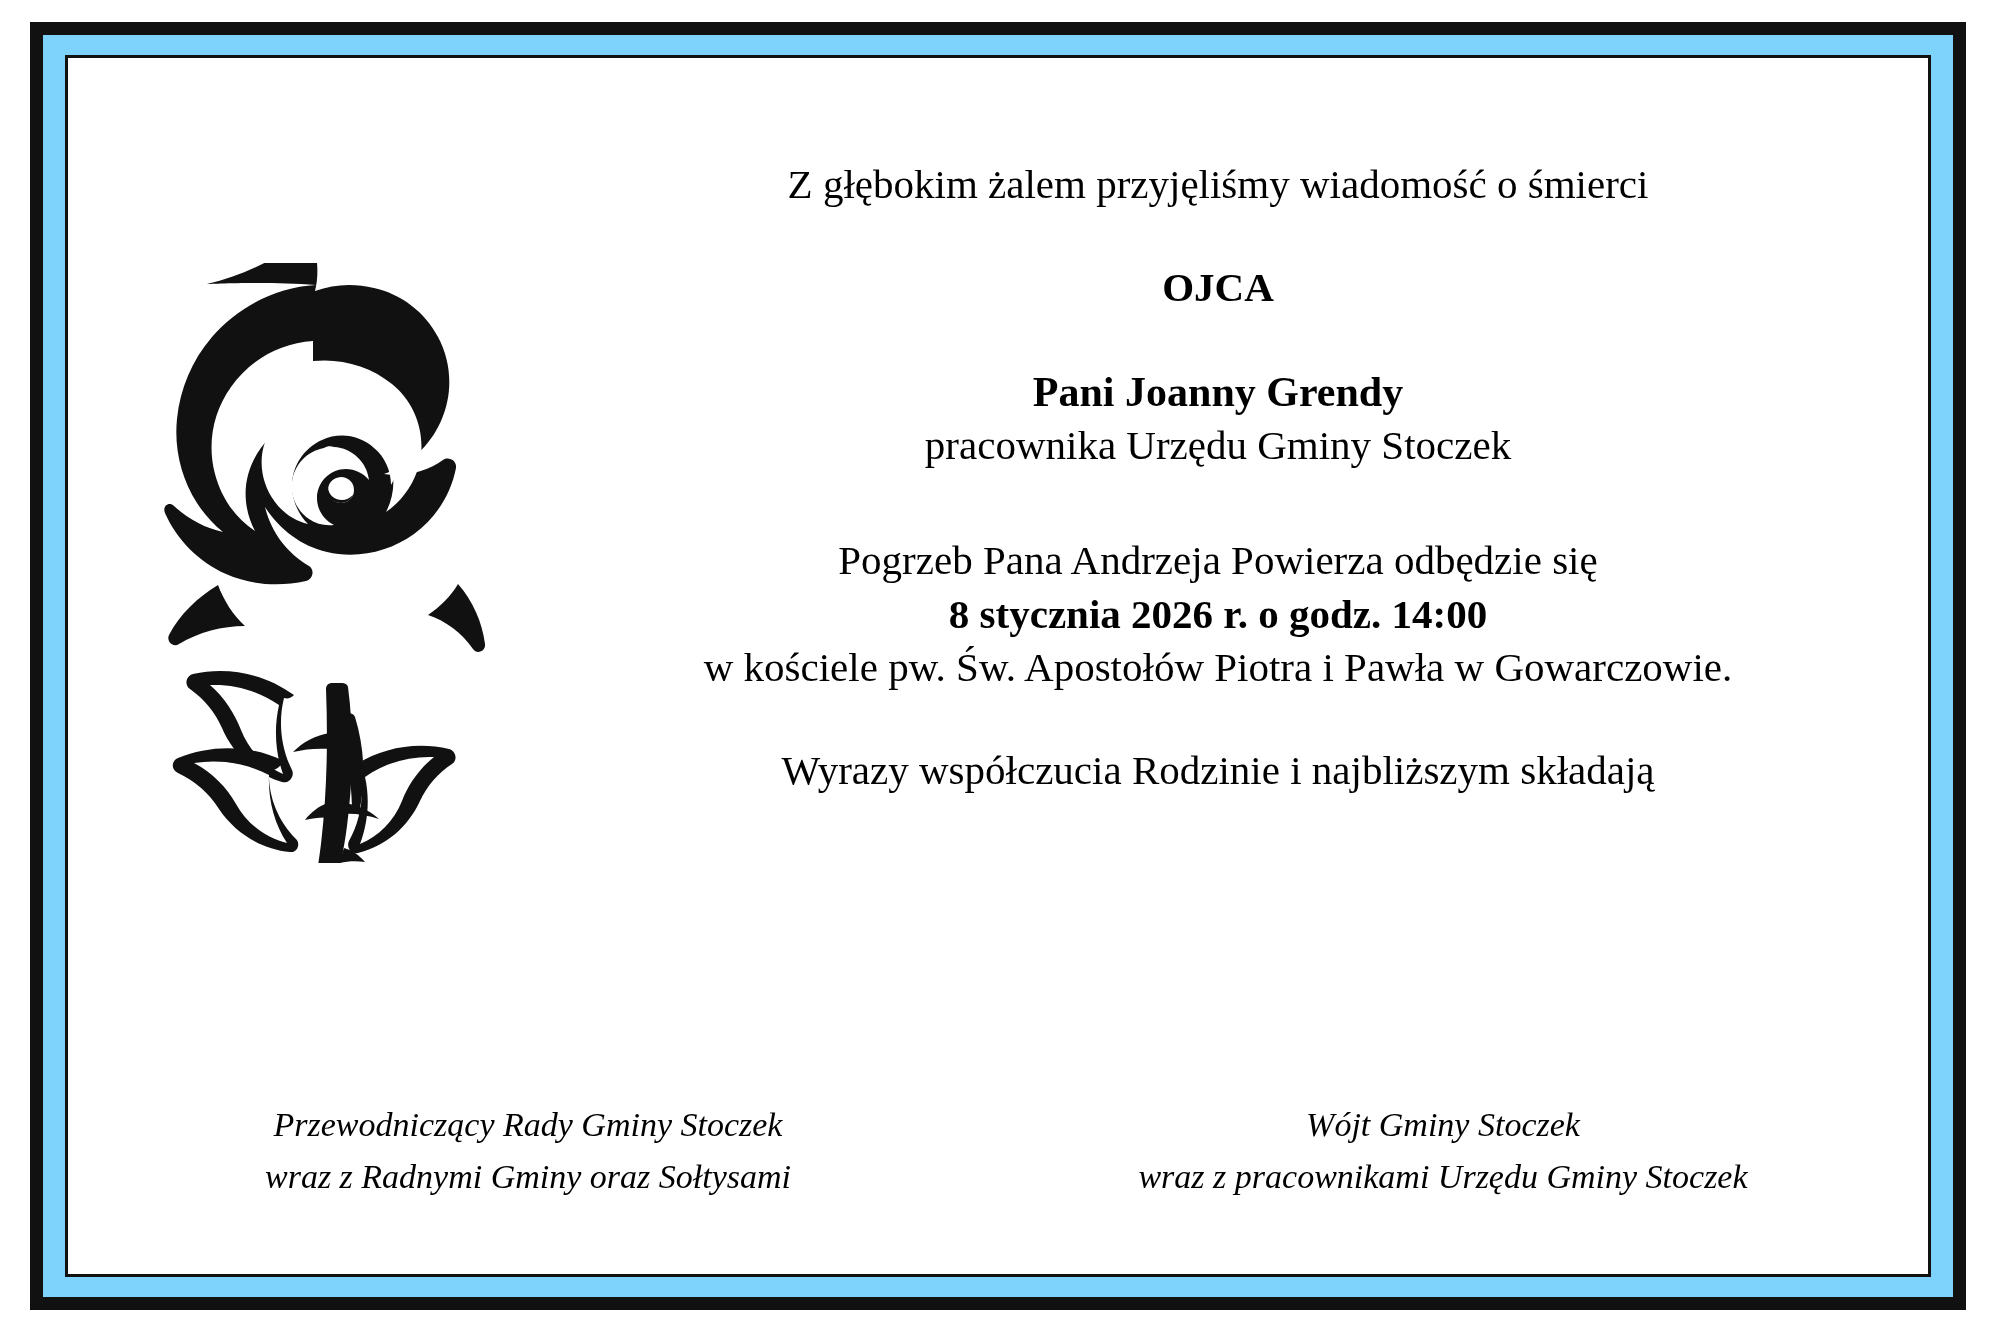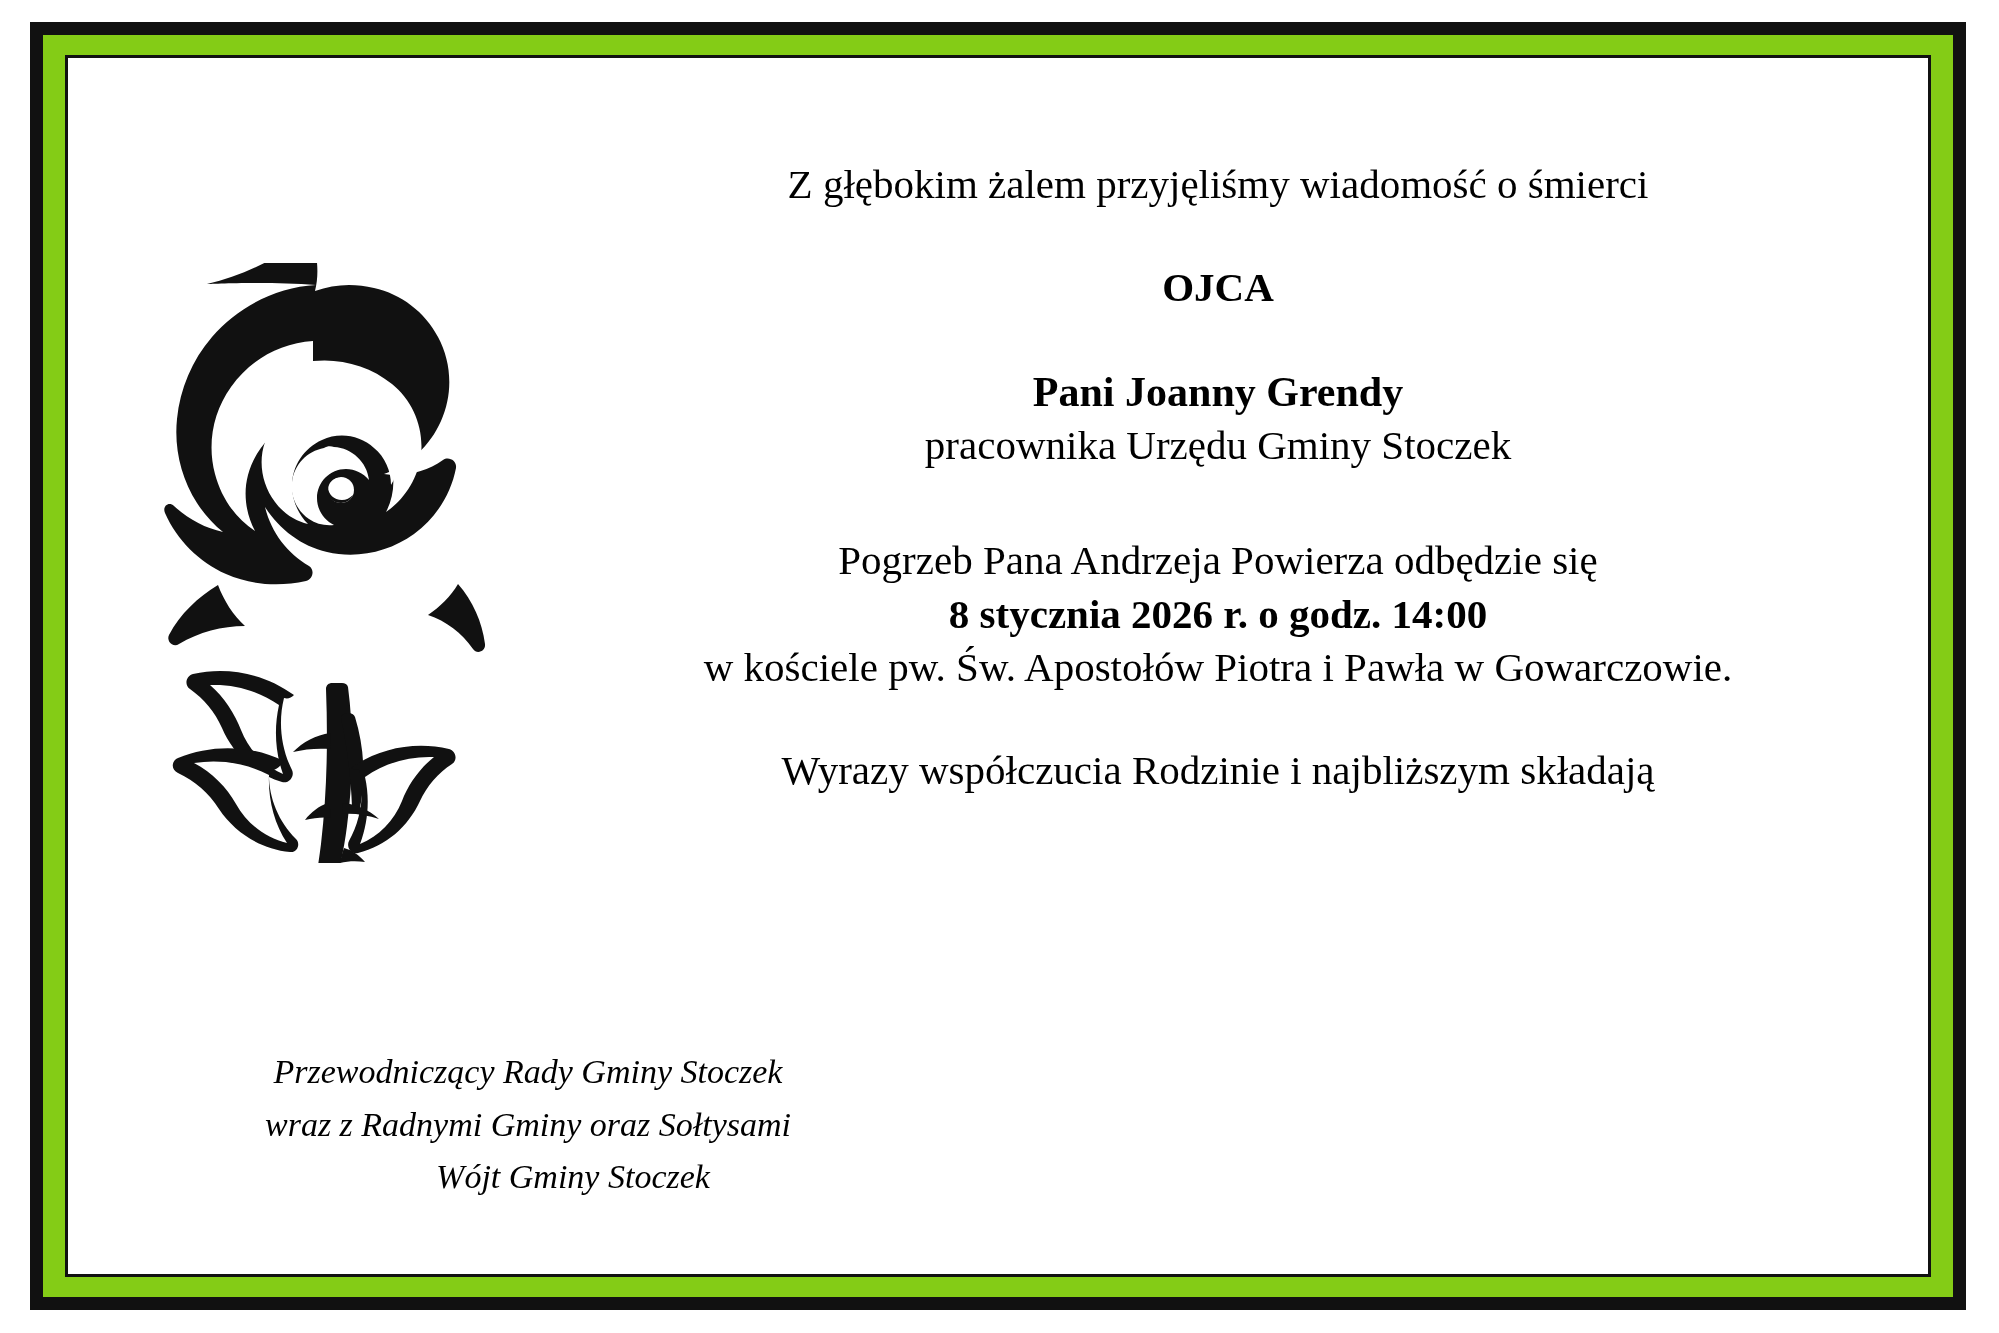--- a/index.html
+++ b/index.html
@@ -14,21 +14,21 @@
     color: #000000;
     overflow: hidden;
   }
 
   .notice-outer {
     position: absolute;
     left: 30px;
     top: 22px;
     width: 1936px;
     height: 1288px;
-    background: #84cc16;
+    background: #7dd3fc;
     border: 13px solid #111111;
     box-sizing: border-box;
   }
   .notice-inner {
     position: absolute;
     left: 22px;
     top: 20px;
     right: 22px;
     bottom: 20px;
     border: 3px solid #111111;
@@ -83,21 +83,20 @@
 
   
   .signatures {
     position: absolute;
     left: 90px;
     right: 60px;
     bottom: 70px;
     display: flex;
     justify-content: space-between;
     align-items: flex-start;
-    flex-direction: column;
   }
   .sig-col {
     font-style: italic;
     font-size: 34px;
     line-height: 1.55;
     text-align: center;
   }
   .sig-left { width: 700px; margin-left: 20px; }
   .sig-right { width: 830px; margin-right: 10px; }
 </style>
@@ -159,17 +158,18 @@
       <div class="line normal">Wyrazy współczucia Rodzinie i najbliższym składają</div>
     </div>
 
     <div class="signatures">
       <div class="sig-col sig-left">
         <div>Przewodniczący Rady Gminy Stoczek</div>
         <div>wraz z Radnymi Gminy oraz Sołtysami</div>
       </div>
       <div class="sig-col sig-right">
         <div>Wójt Gminy Stoczek</div>
+        <div>wraz z pracownikami Urzędu Gminy Stoczek</div>
       </div>
     </div>
 
   </div>
 </div>
 
 </body></html>

